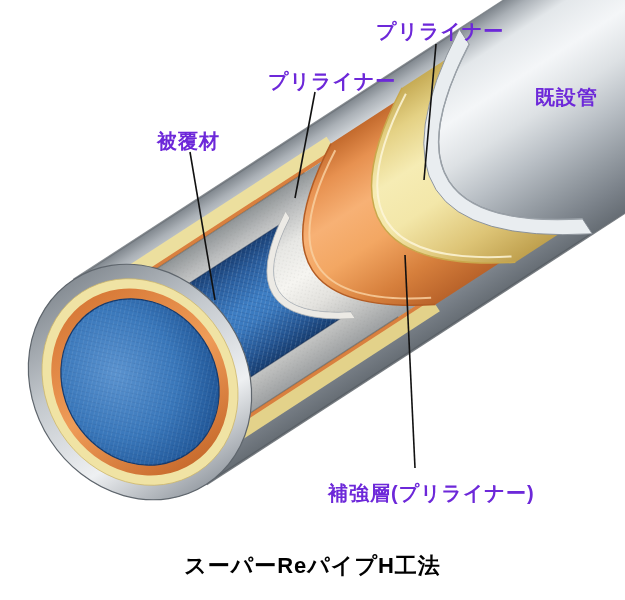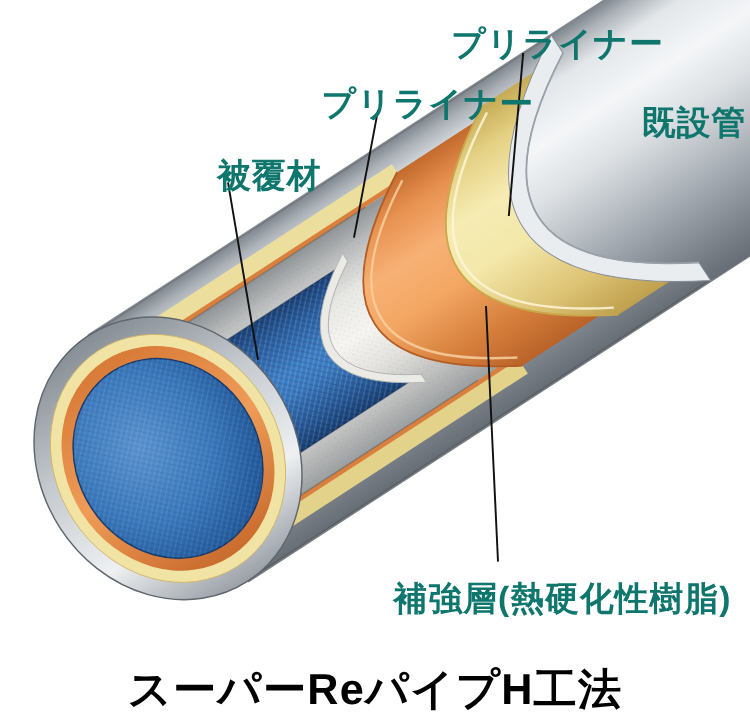--- a/index.html
+++ b/index.html
@@ -6,32 +6,32 @@
   #stage{
     position:relative;
     width:625px;height:600px;
     background:#ffffff;
     overflow:hidden;
     font-family:"Liberation Sans","DejaVu Sans",sans-serif;
   }
   #pipe-svg{position:absolute;left:0;top:0;}
   .callout{
     position:absolute;
-    font-size:28px;
+    font-size:20px;
     font-weight:700;
-    color:#0f766e;
+    color:#6d28d9;
     letter-spacing:1px;
     white-space:nowrap;
   }
   #diagram-title{
     position:absolute;
     left:0;right:0;
     top:551px;
     text-align:center;
-    font-size:36px;
+    font-size:22px;
     font-weight:700;
     color:#000000;
     letter-spacing:1px;
   }
 </style>
 </head>
 <body>
 
 <div id="stage">
 
@@ -151,24 +151,24 @@
     </g>
 
     <g stroke="#111111" stroke-width="1.6">
       <line x1="190" y1="152" x2="215" y2="300"></line>
       <line x1="315" y1="92" x2="295" y2="198"></line>
       <line x1="436" y1="44" x2="424" y2="180"></line>
       <line x1="415" y1="468" x2="405" y2="255"></line>
     </g>
   </svg>
 
-  <div class="callout" style="left:157px;top:128px;margin-left:24px;">被覆材</div>
+  <div class="callout" style="left:157px;top:128px;">被覆材</div>
 
   <div class="callout" style="left:268px;top:68px;">プリライナー</div>
 
   <div class="callout" style="left:376px;top:18px;">プリライナー</div>
 
   <div class="callout" style="left:497px;top:84px;margin-left:38px;">既設管</div>
 
-  <div class="callout" style="left:328px;top:480px;">補強層(熱硬化性樹脂)</div>
+  <div class="callout" style="left:328px;top:480px;">補強層(プリライナー)</div>
 
   <div id="diagram-title">スーパーReパイプH工法</div>
 </div>
 
 </body></html>

